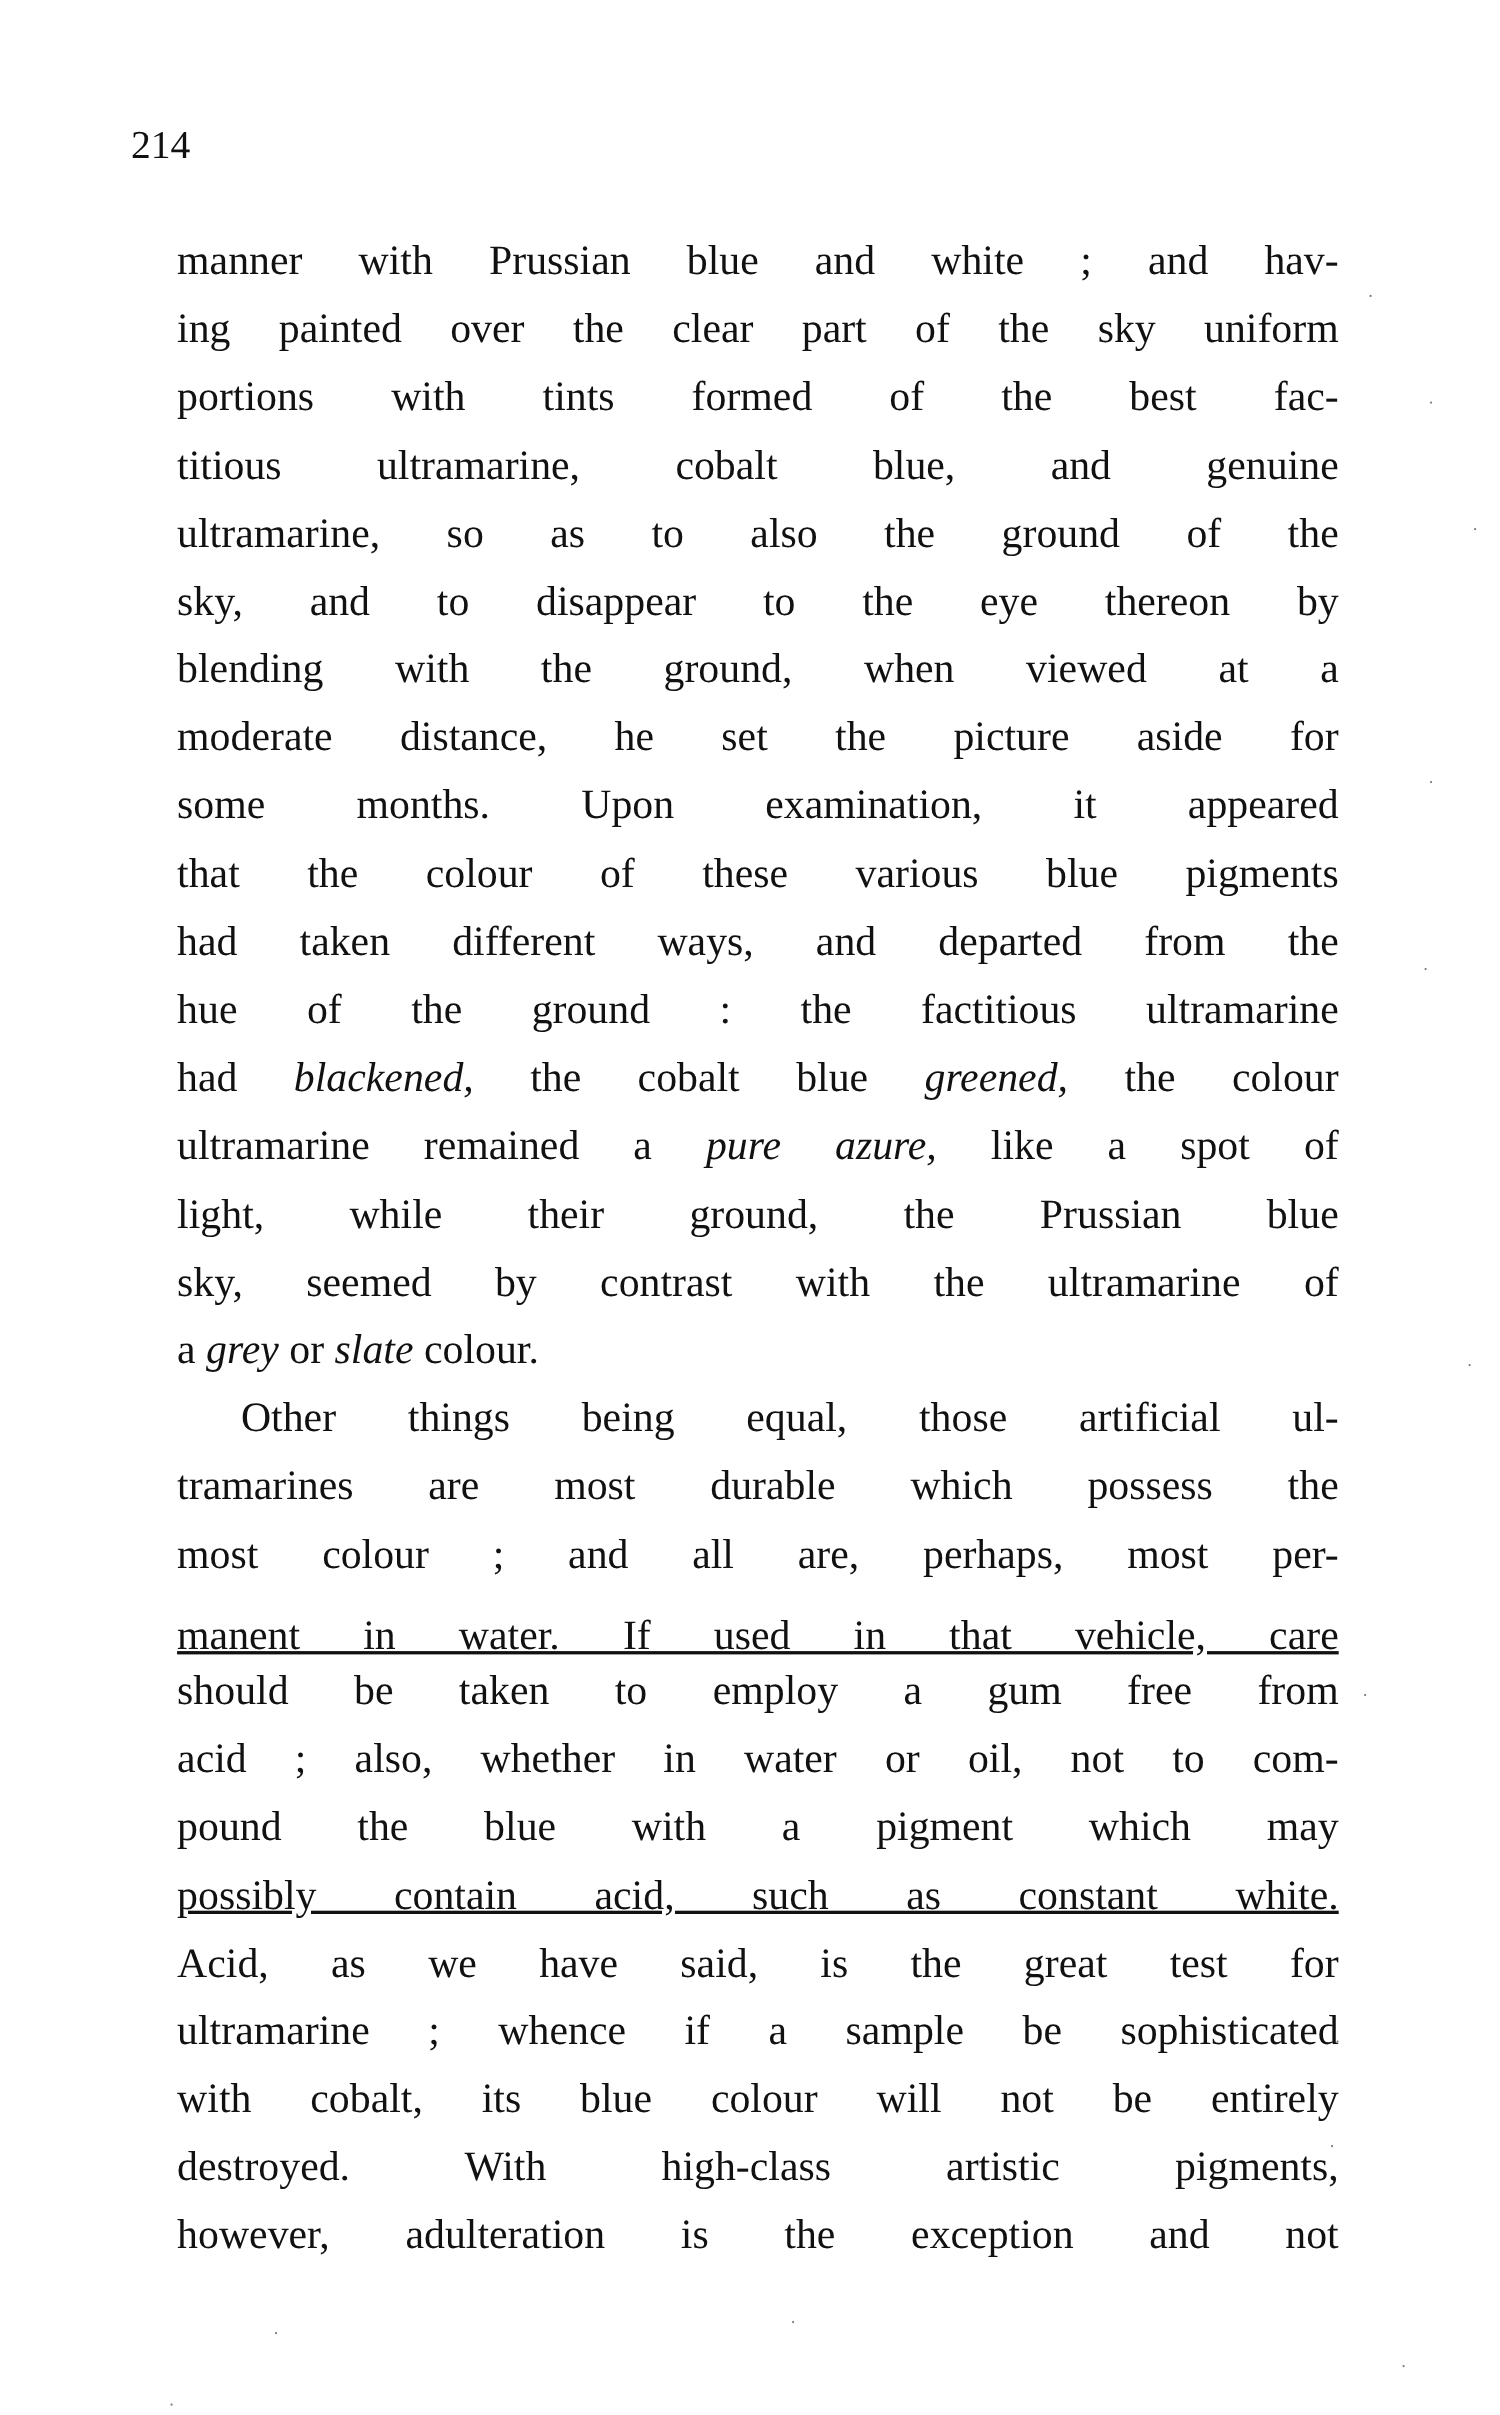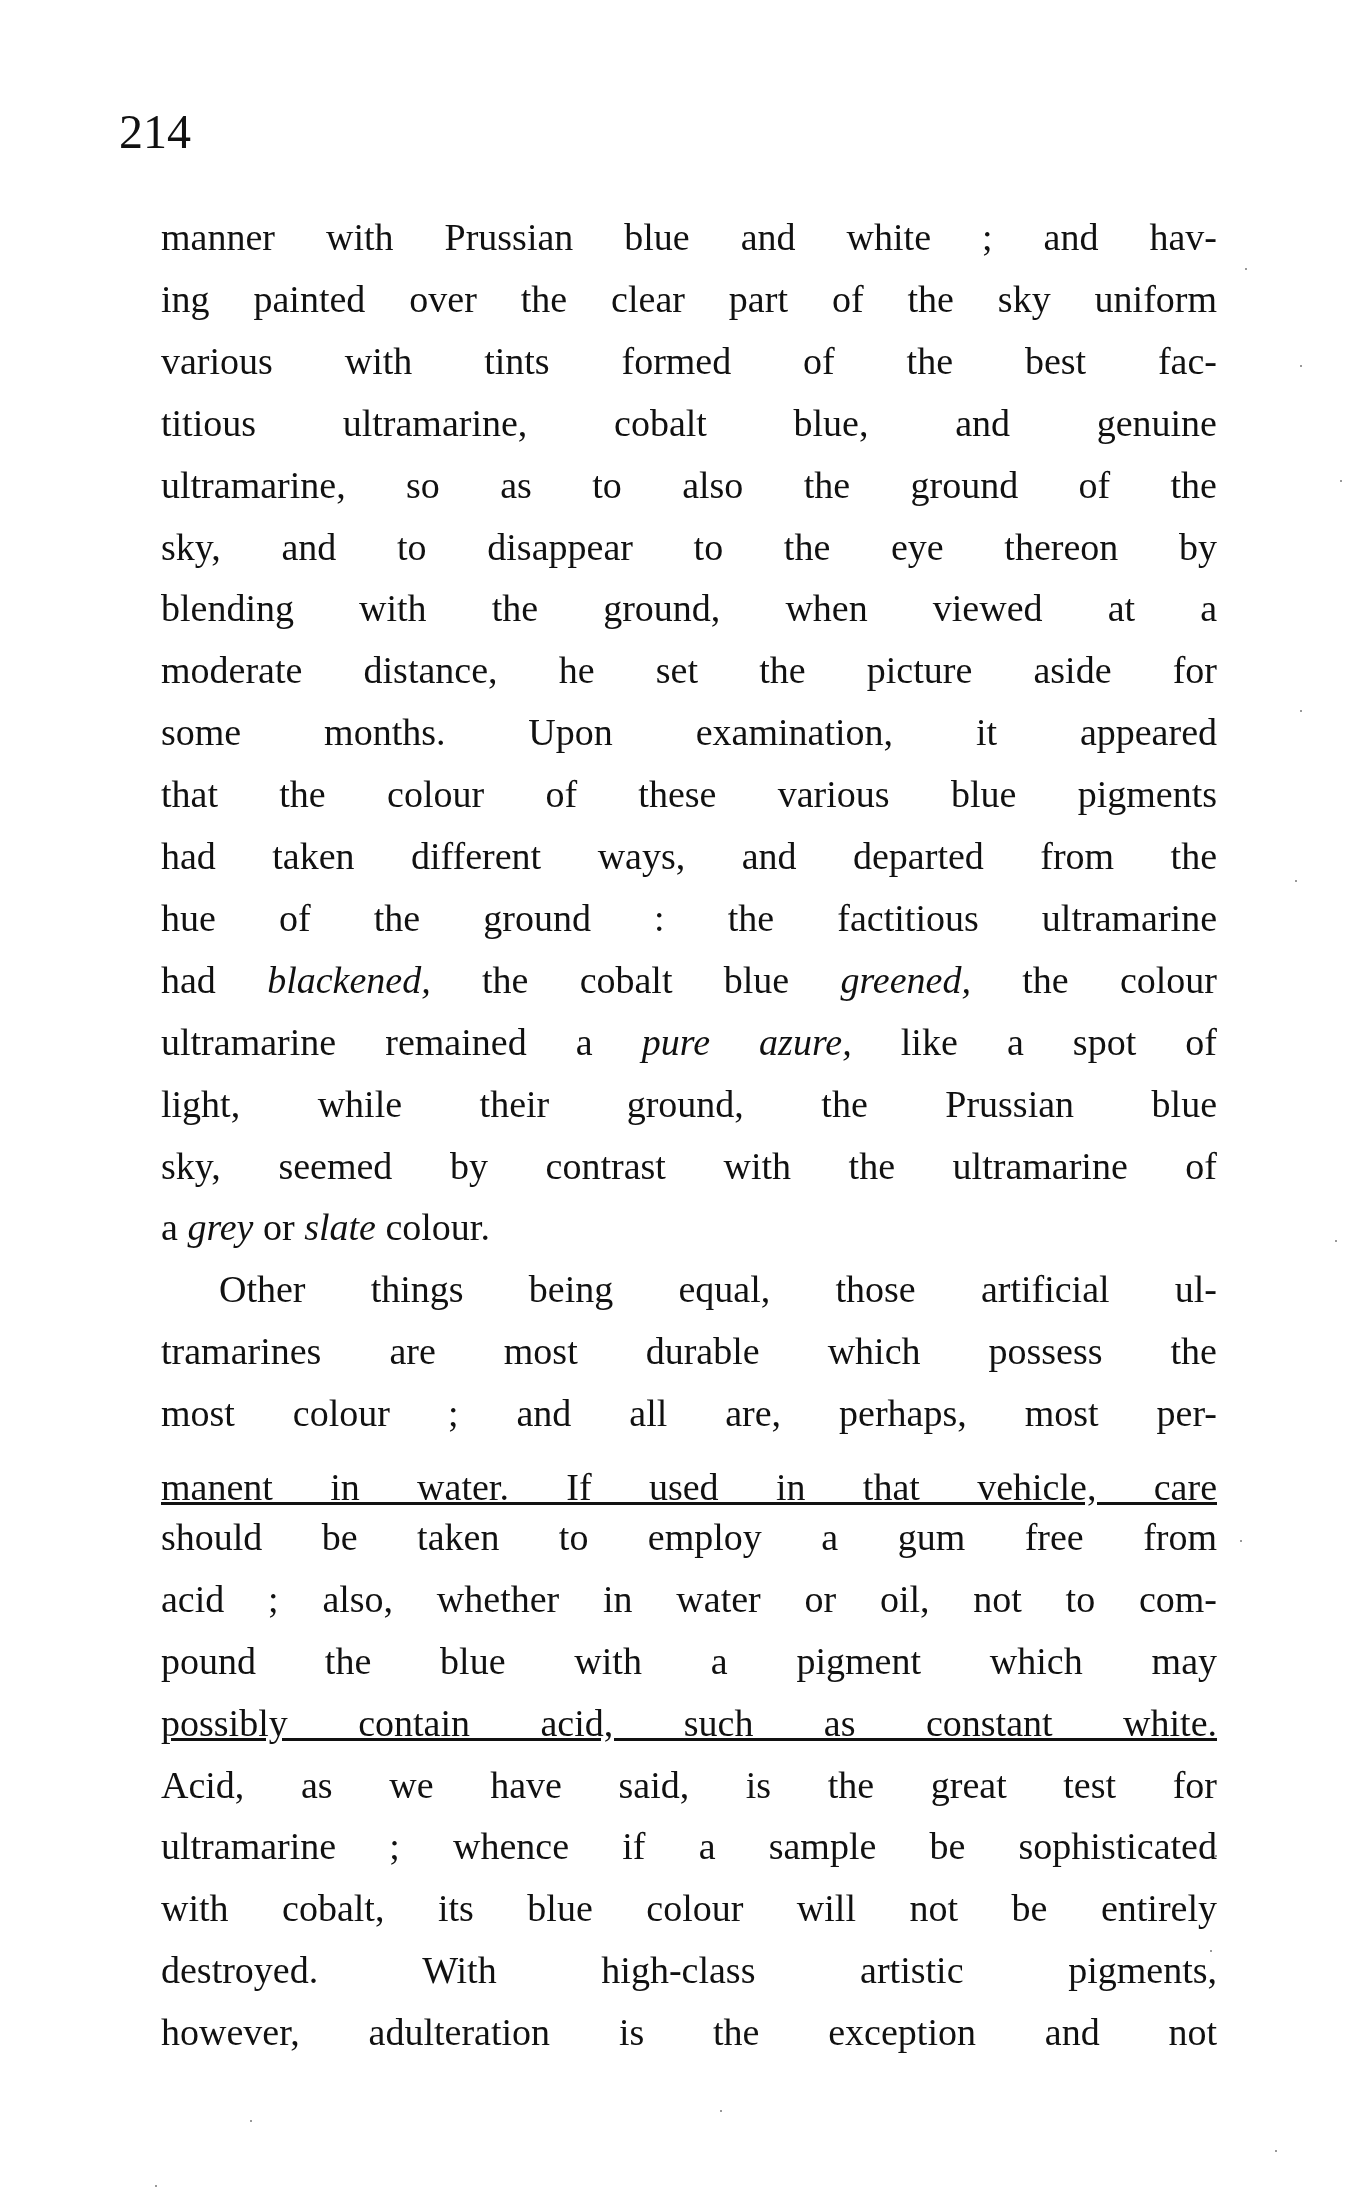--- a/index.html
+++ b/index.html
@@ -1,36 +1,36 @@
 <!DOCTYPE html>
 <html><head>
 <meta charset="utf-8">
 <style>
   html, body { margin: 0; padding: 0; background: #ffffff; }
   body { width: 1364px; height: 2195px; position: relative; overflow: hidden; }
   .page { position: absolute; left: 0; top: 0; width: 1364px; height: 2195px; background: #ffffff; color: #111111; font-family: "Liberation Serif", "DejaVu Serif", serif; }
-  .page-number { position: absolute; left: 119px; top: 104px; font-size: 48px; line-height: 56px; font-weight: normal; letter-spacing: 0px; }
+  .page-number { position: absolute; left: 119px; top: 104px; font-size: 36px; line-height: 56px; font-weight: normal; letter-spacing: 0px; }
   .running-head { position: absolute; left: 409px; top: 118px; width: 472px; font-size: 29px; line-height: 40px; letter-spacing: 3px; text-transform: uppercase; white-space: nowrap; text-align: justify; text-align-last: justify; }
   .line { position: absolute; left: 125px; width: 1056px; height: 62px; font-size: 38px; line-height: 62px; white-space: nowrap; text-align: justify; text-align-last: justify; margin-left: 36px; }
   .line.last { text-align-last: left; }
   .line.indent { left: 183px; width: 998px; }
   .line span { display: inline; }
   .line em { font-style: italic; }
   .speck { position: absolute; width: 2px; height: 2px; background: #777; border-radius: 1px; }
 </style>
 </head>
 <body>
 
 <div class="page">
   <div class="page-number">214</div>
 
   <div id="body-text">
       <div class="line" style="top: 206px;"><span>manner with Prussian blue and white ; and hav-</span></div>
       <div class="line" style="top: 267.9px;"><span>ing painted over the clear part of the sky uniform</span></div>
-      <div class="line" style="top: 329.8px;"><span>various with tints formed of the best fac-</span></div>
+      <div class="line" style="top: 329.8px;"><span>portions with tints formed of the best fac-</span></div>
       <div class="line" style="top: 391.7px;"><span>titious ultramarine, cobalt blue, and genuine</span></div>
       <div class="line" style="top: 453.6px;"><span>ultramarine, so as to also the ground of the</span></div>
       <div class="line" style="top: 515.5px;"><span>sky, and to disappear to the eye thereon by</span></div>
       <div class="line" style="top: 577.4px;"><span>blending with the ground, when viewed at a</span></div>
       <div class="line" style="top: 639.3px;"><span>moderate distance, he set the picture aside for</span></div>
       <div class="line" style="top: 701.2px;"><span>some months.  Upon examination, it appeared</span></div>
       <div class="line" style="top: 763.1px;"><span>that the colour of these various blue pigments</span></div>
       <div class="line" style="top: 825px;"><span>had taken different ways, and departed from the</span></div>
       <div class="line" style="top: 886.9px;"><span>hue of the ground : the factitious ultramarine</span></div>
       <div class="line" style="top: 948.8px;"><span>had </span><em>blackened,</em><span> the cobalt blue </span><em>greened,</em><span> the colour</span></div>

